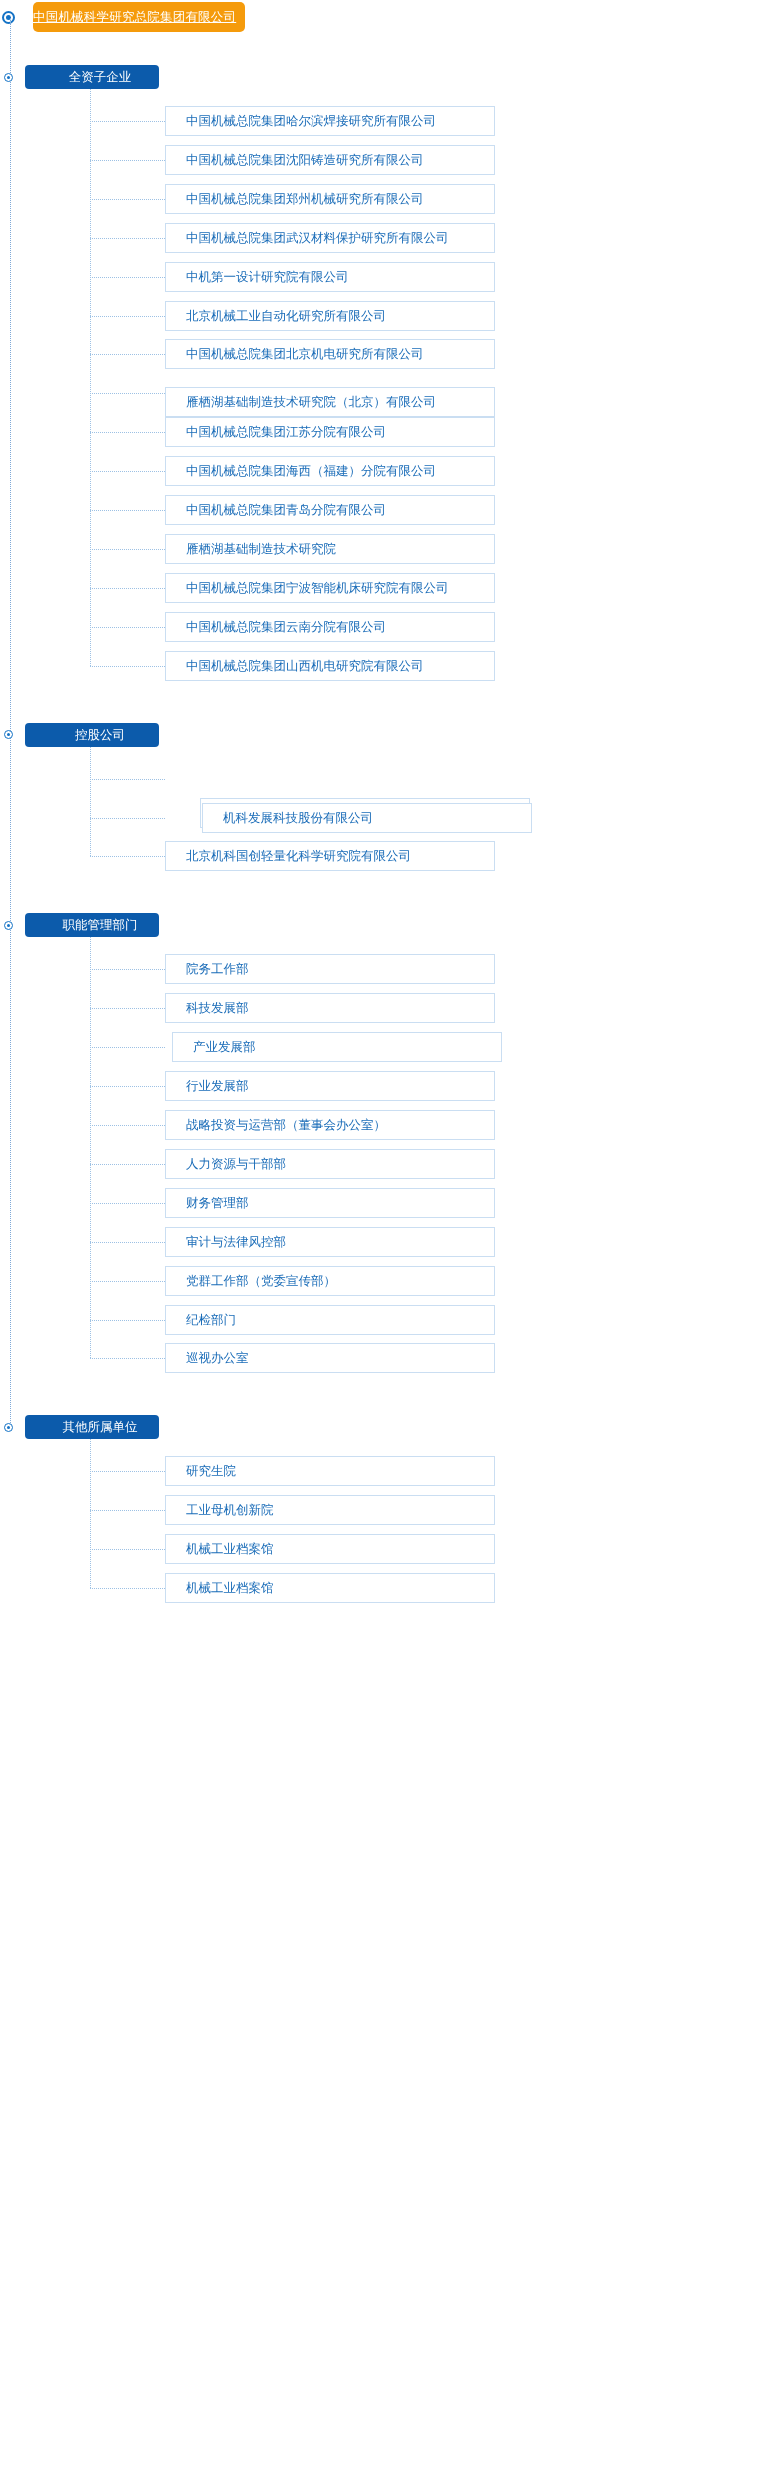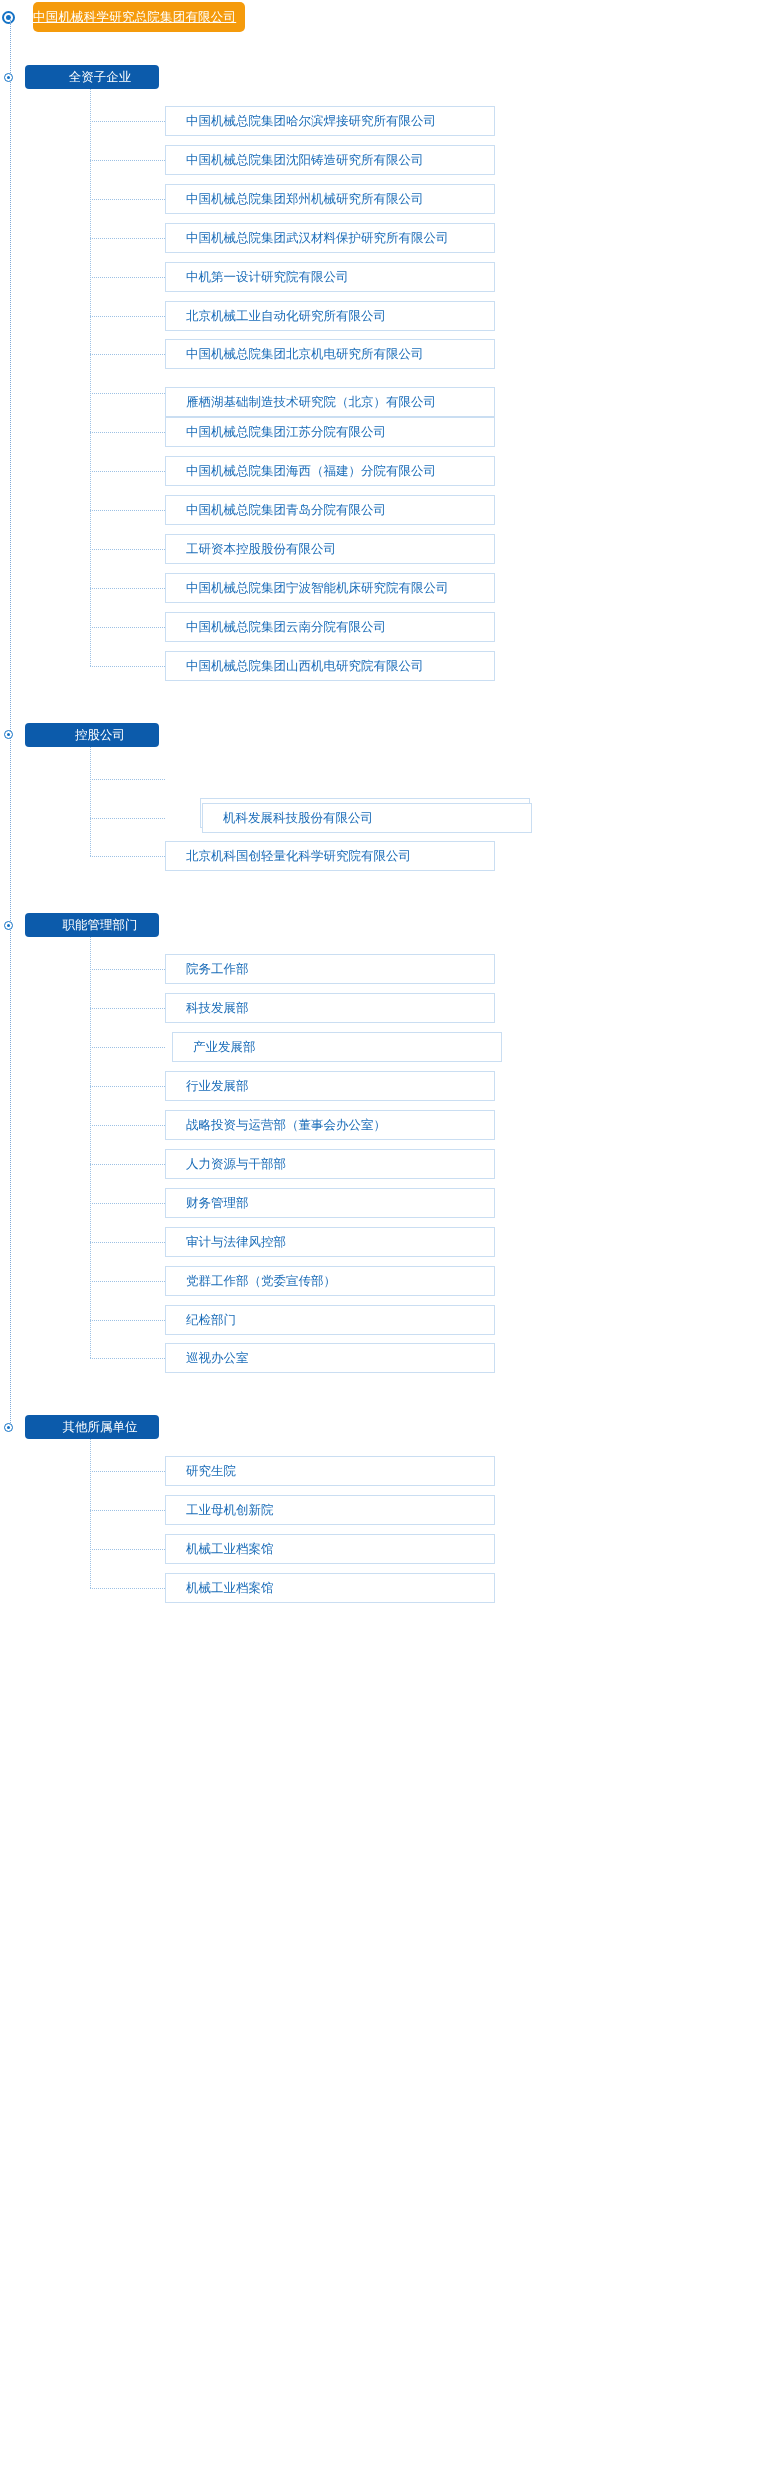--- a/index.html
+++ b/index.html
@@ -145,21 +145,21 @@
       <div class="item-card" style="top: 339.4px;">中国机械总院集团北京机电研究所有限公司</div>
       <div class="connector" style="top: 393.3px; width: 75px;"></div>
       <div class="item-card" style="top: 387px;">雁栖湖基础制造技术研究院（北京）有限公司</div>
       <div class="connector" style="top: 432.2px; width: 75px;"></div>
       <div class="item-card" style="top: 417.2px;">中国机械总院集团江苏分院有限公司</div>
       <div class="connector" style="top: 471.1px; width: 75px;"></div>
       <div class="item-card" style="top: 456.1px;">中国机械总院集团海西（福建）分院有限公司</div>
       <div class="connector" style="top: 510px; width: 75px;"></div>
       <div class="item-card" style="top: 495px;">中国机械总院集团青岛分院有限公司</div>
       <div class="connector" style="top: 548.9px; width: 75px;"></div>
-      <div class="item-card" style="top: 533.9px;">工研资本控股股份有限公司</div>
+      <div class="item-card" style="top: 533.9px;">雁栖湖基础制造技术研究院</div>
       <div class="connector" style="top: 587.8px; width: 75px;"></div>
       <div class="item-card" style="top: 572.8px;">中国机械总院集团宁波智能机床研究院有限公司</div>
       <div class="connector" style="top: 626.7px; width: 75px;"></div>
       <div class="item-card" style="top: 611.7px;">中国机械总院集团云南分院有限公司</div>
       <div class="connector" style="top: 665.6px; width: 75px;"></div>
       <div class="item-card" style="top: 650.6px;">中国机械总院集团山西机电研究院有限公司</div>
       <div class="branch" style="top: 89px; height: 576.6px;"></div>
       <div class="ring" style="top: 730.1px;"></div>
       <div class="section-head" style="top: 722.6px;">控股公司</div>
       <div class="connector" style="top: 778.6px; width: 75px;"></div>

